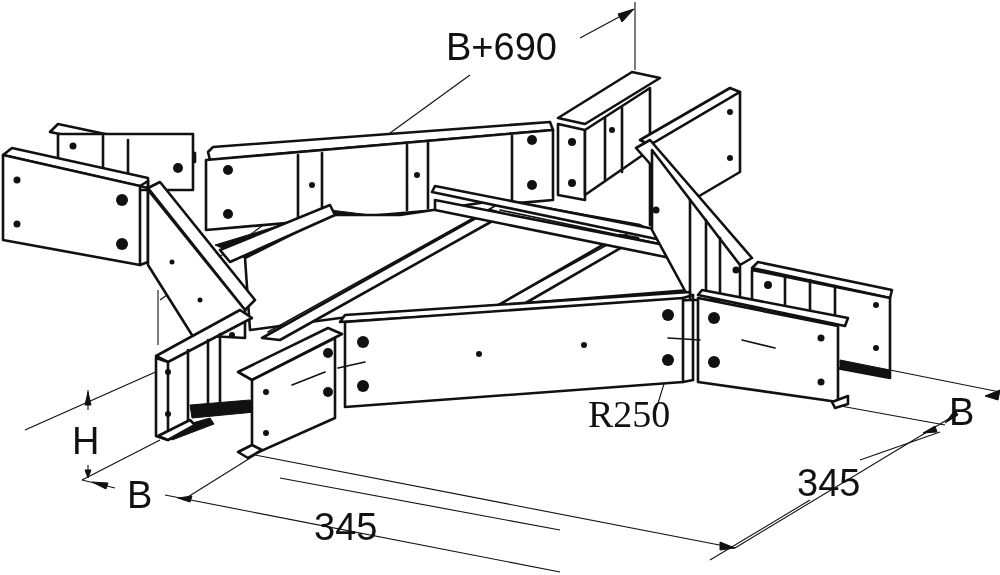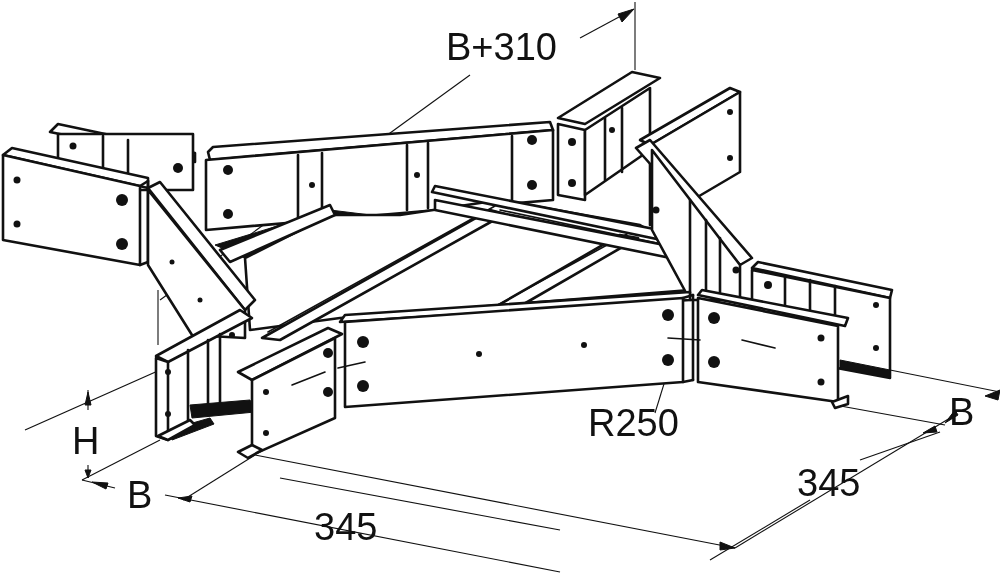--- a/index.html
+++ b/index.html
@@ -209,19 +209,19 @@
     <polygon class="pw" points="252,380 335,338 335,418 252,455"></polygon>
     <line class="kt" x1="292" y1="385" x2="325" y2="372"></line>
     <circle class="hole" cx="266" cy="392" r="3"></circle>
     <circle class="hole" cx="266" cy="433" r="3"></circle>
     <circle class="hole" cx="328" cy="353" r="5"></circle>
     <circle class="hole" cx="328" cy="392" r="5"></circle>
     <polygon class="pw" points="238,452 252,445 262,450 248,458"></polygon>
   </g>
 </svg>
 
-<div class="dim-label" style="left:446px; top:28px;">B+310</div>
-<div class="dim-label" style="left:588px; top:404px;">R250</div>
+<div class="dim-label" style="left:446px; top:28px;">B+690</div>
+<div class="dim-label" style="left:588px; top:395px;font-family:Liberation Serif, serif;">R250</div>
 <div class="dim-label" style="left:72px; top:422px;">H</div>
 <div class="dim-label" style="left:127px; top:476px;">B</div>
 <div class="dim-label" style="left:949px; top:393px;">B</div>
 <div class="dim-label" style="left:314px; top:508px;">345</div>
 <div class="dim-label" style="left:797px; top:464px;">345</div>
 
 </body></html>

